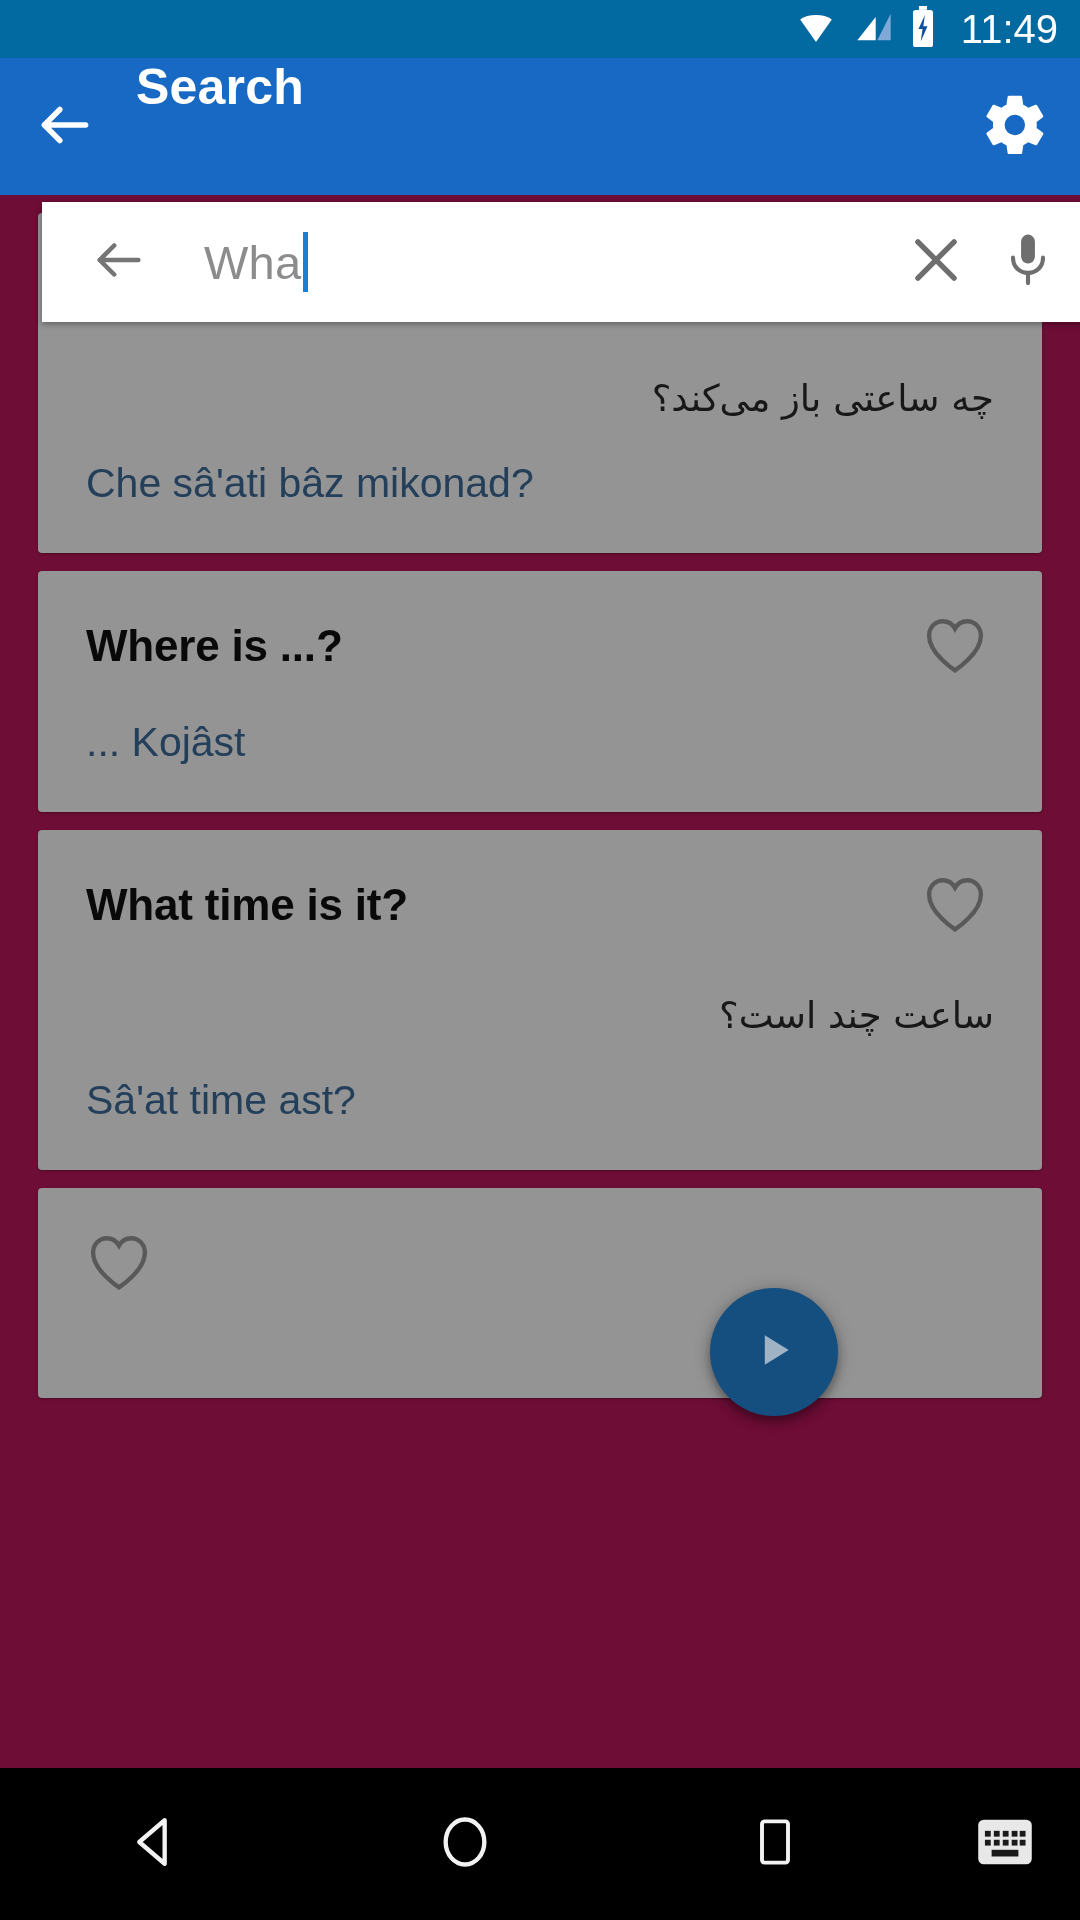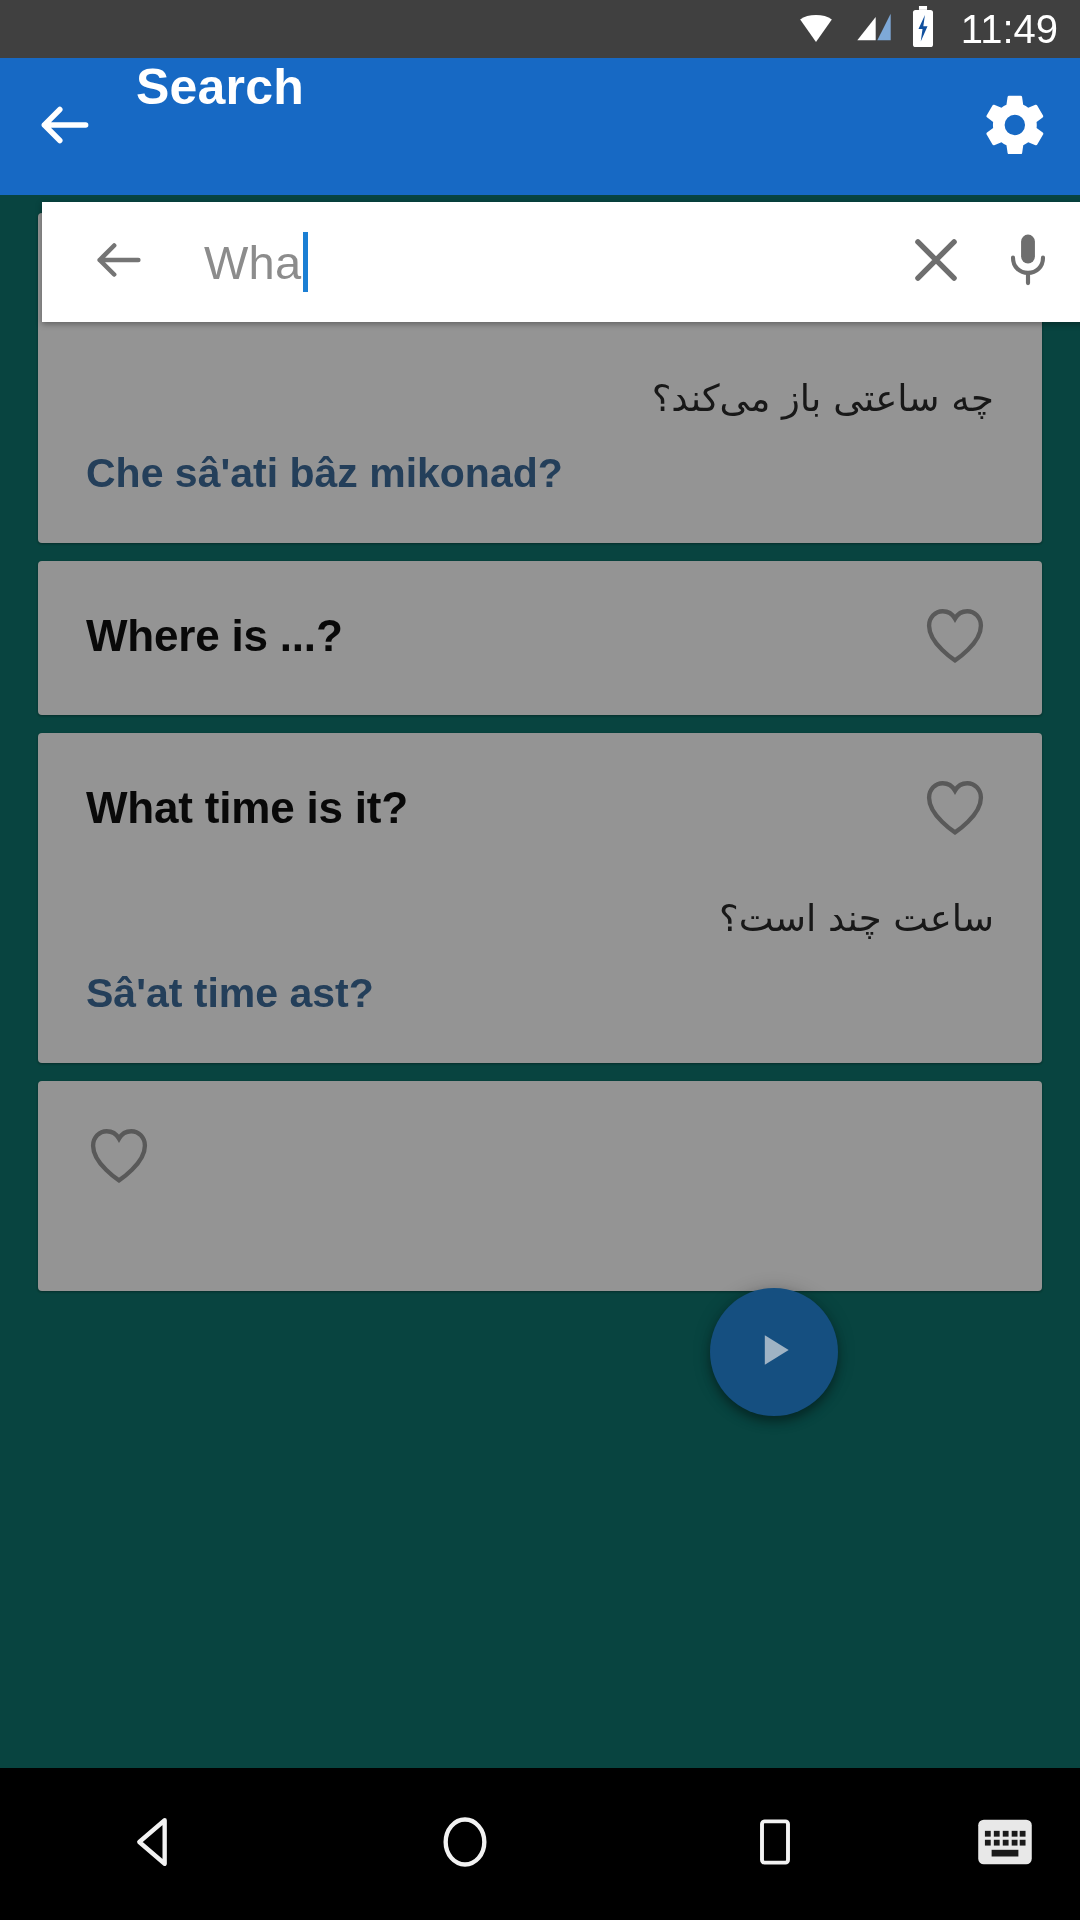--- a/index.html
+++ b/index.html
@@ -8,21 +8,21 @@
     background:#ffffff;
     font-family:"Liberation Sans", sans-serif;
     overflow:hidden;
   }
 
   #screen { position:relative; width:1080px; height:1920px; background:#fff; }
 
   
   .status-bar{
     position:absolute; top:0; left:0; width:1080px; height:58px;
-    background:#404040; display:flex; align-items:center;
+    background:#0369a1; display:flex; align-items:center;
     justify-content:flex-end; padding-right:22px;
   }
   .status-icons{ display:flex; align-items:center; gap:14px; }
   .status-clock{
     color:#ffffff; font-size:40px; font-weight:400; letter-spacing:0px;
     margin-left:10px; line-height:1;
   }
 
   
   .app-bar{
@@ -33,21 +33,21 @@
   .appbar-title{
     color:#fff; font-size:50px; font-weight:700; letter-spacing:0.2px;
     margin-left:6px;
   }
   .appbar-spacer{ flex:1; }
   .appbar-settings{ width:130px; display:flex; align-items:center; justify-content:center; }
 
   
   .content{
     position:absolute; top:195px; left:0; width:1080px; height:1725px;
-    background:#0f766e; overflow:hidden;
+    background:#be185d; overflow:hidden;
   }
   .card{
     position:relative;
     margin:18px 38px 0 38px;
     background:#ffffff;
     border-radius:4px;
     box-shadow:0 1px 3px rgba(0,0,0,0.22), 0 1px 2px rgba(0,0,0,0.14);
     padding:42px 48px 46px 48px;
   }
   .card-top{ display:flex; align-items:center; }
@@ -57,22 +57,22 @@
     line-height:1.2; letter-spacing:-0.2px;
   }
   .heart{ width:72px; flex:0 0 72px; margin-top:2px; }
   .card-fa{
     margin-top:56px;
     text-align:right; direction:rtl;
     font-size:37px; color:#2a2a2a; font-weight:400;
     font-family:"DejaVu Sans", sans-serif;
   }
   .card-tr{
-    margin-top:30px;
-    font-size:41px; color:#3f6d9c; font-weight:700;
+    margin-top:40px;
+    font-size:41px; color:#3f6d9c; font-weight:400;
   }
 
   
   .scrim{
     position:absolute; top:195px; left:0; width:1080px; height:1725px;
     background:rgba(0,0,0,0.42);
     pointer-events:none;
   }
 
   
@@ -183,20 +183,21 @@
 
     <div class="card">
       <div class="card-top">
         <div class="card-en">Where is ...?</div>
         <div class="heart">
           <svg width="66" height="60" viewBox="0 0 24 22">
             <path fill="none" stroke="#9a9a9a" stroke-width="1.6" d="M12 20.3 C12 20.3 2.5 14.2 2.5 7.6 C2.5 4.5 4.8 2.3 7.5 2.3 C9.6 2.3 11.2 3.6 12 5 C12.8 3.6 14.4 2.3 16.5 2.3 C19.2 2.3 21.5 4.5 21.5 7.6 C21.5 14.2 12 20.3 12 20.3 Z"></path>
           </svg>
         </div>
       </div>
+      <div class="card-tr">... Kojâst</div>
     </div>
 
     <div class="card">
       <div class="card-top">
         <div class="card-en">What time is it?</div>
         <div class="heart">
           <svg width="66" height="60" viewBox="0 0 24 22">
             <path fill="none" stroke="#9a9a9a" stroke-width="1.6" d="M12 20.3 C12 20.3 2.5 14.2 2.5 7.6 C2.5 4.5 4.8 2.3 7.5 2.3 C9.6 2.3 11.2 3.6 12 5 C12.8 3.6 14.4 2.3 16.5 2.3 C19.2 2.3 21.5 4.5 21.5 7.6 C21.5 14.2 12 20.3 12 20.3 Z"></path>
           </svg>
         </div>

